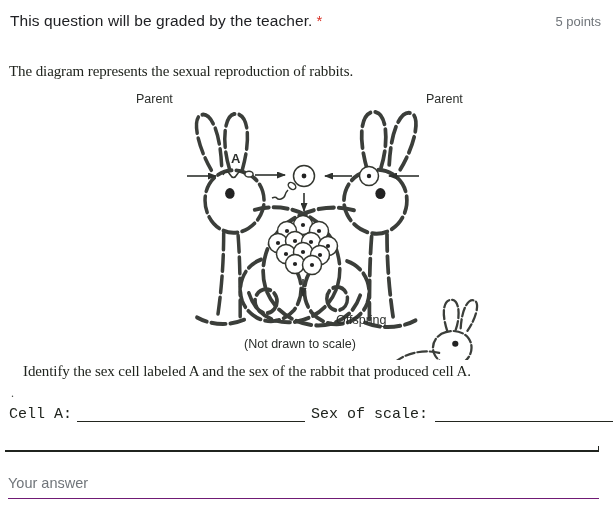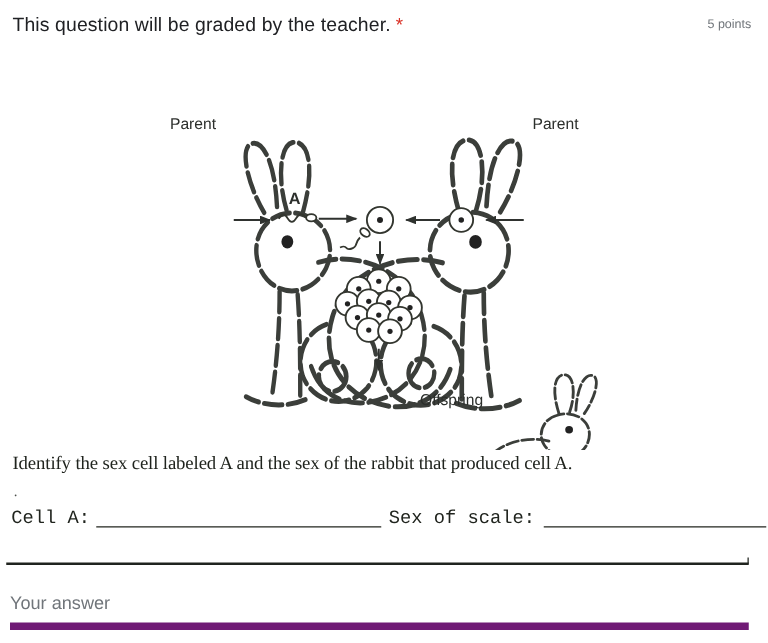--- a/index.html
+++ b/index.html
@@ -2,58 +2,59 @@
 <html><head>
 <meta charset="utf-8">
 <style>
   html,body{margin:0;padding:0;background:#fff;}
   .page{position:relative;width:614px;height:514px;background:#ffffff;overflow:hidden;
         font-family:"Liberation Sans",sans-serif;}
   
   .q-title{position:absolute;left:10px;top:11px;font-size:15.5px;line-height:19px;
            color:#202124;letter-spacing:.1px;}
   .req{color:#d93025;margin-left:4px;font-size:15px;}
-  .points{position:absolute;right:13px;top:14px;font-size:10px;color:#70757a;}
+  .points{position:absolute;right:13px;top:14px;font-size:13px;color:#70757a;}
   
   .scan{font-family:"Liberation Serif",serif;color:#20241e;font-size:15px;line-height:18px;
         letter-spacing:-0.1px;margin:0;position:absolute;white-space:nowrap;}
   .intro{left:9px;top:62px;}
-  .identify{left:10px;top:362px;}
+  .identify{left:23px;top:362px;}
   .artifact{left:11px;top:384px;font-size:12px;color:#4a4f4a;}
   .fill-row{position:absolute;left:9px;top:404px;display:flex;align-items:flex-end;height:19px;}
   .fill-row .lbl{font-family:Liberation Mono, monospace;color:#20241e;font-size:15px;}
   .blank{border-bottom:1.4px solid #23261f;height:15px;display:inline-block;}
   .blank1{width:228px;margin:0 6px 1px 5px;}
   .blank2{width:178px;margin:0 0 1px 7px;}
   .explain{left:9px;top:427px;}
   .answer-rule{position:absolute;left:5px;top:450px;width:594px;height:2px;background:#20241f;}
   .answer-rule::after{content:"";position:absolute;right:0;top:-4px;width:1.5px;height:5px;background:#20241f;}
   
   .diagram{position:absolute;left:0;top:85px;width:543px;height:275px;}
   .diagram svg{position:absolute;left:0;top:0;}
   .dlabel{position:absolute;font-size:12.5px;color:#2c2f2c;white-space:nowrap;}
   .parent-left{left:136px;top:7px;}
   .parent-right{left:426px;top:7px;}
   .a-label{left:231px;top:66px;font-weight:bold;font-size:13px;}
   .offspring-label{left:336px;top:228px;font-size:12.5px;}
   .scale-note{left:190px;top:252px;width:220px;text-align:center;font-size:12.5px;}
   
   .answer-input{position:absolute;left:8px;top:467px;width:591px;height:31px;border:none;
-        border-bottom:6px solid #701a75;background:transparent;outline:none;padding:0;
+        border-bottom:1px solid #701a75;background:transparent;outline:none;padding:0;
         font-family:"Liberation Sans",sans-serif;font-size:14.5px;color:#15803d;}
   .answer-input::placeholder{color:#70757a;opacity:1;}
 </style>
 </head>
 <body>
 
 <div class="page">
 
   <div class="q-title"><span>This question will be graded by the teacher.</span><span class="req">*</span></div>
   <div class="points">5 points</div>
 
+  <p class="scan intro">The diagram represents the sexual reproduction of rabbits.</p>
 
   <div class="diagram">
     <svg width="614" height="275" viewBox="0 0 614 275">
       <defs>
         <marker id="arrow" markerWidth="9" markerHeight="7" refX="8" refY="3.5" orient="auto" markerUnits="userSpaceOnUse">
           <path d="M0,0 L9,3.5 L0,7 z" fill="#2f322f"></path>
         </marker>
         <symbol id="rabbit" viewBox="0 0 100 100" overflow="visible">
           <g fill="none" stroke="#3b3e3a" stroke-width="1.7" stroke-linecap="round" stroke-dasharray="7 2.2">
             <path d="M58,27 C53,11 56,2 62,3 C67,4 68,16 64,27"></path>
@@ -135,20 +136,21 @@
           <circle cx="-8" cy="19" r="2.1"></circle>
             <circle cx="9" cy="20" r="2.1"></circle>
         </g>
       </g>
     </svg>
 
     <span class="dlabel parent-left">Parent</span>
     <span class="dlabel parent-right">Parent</span>
     <span class="dlabel a-label">A</span>
     <span class="dlabel offspring-label">Offspring</span>
+    <span class="dlabel scale-note">(Not drawn to scale)</span>
   </div>
 
   <p class="scan identify">Identify the sex cell labeled A and the sex of the rabbit that produced cell A.</p>
   <p class="scan artifact">.</p>
 
   <div class="fill-row">
     <span class="lbl">Cell A:</span>
     <span class="blank blank1"></span>
     <span class="lbl">Sex of scale:</span>
     <span class="blank blank2"></span>

